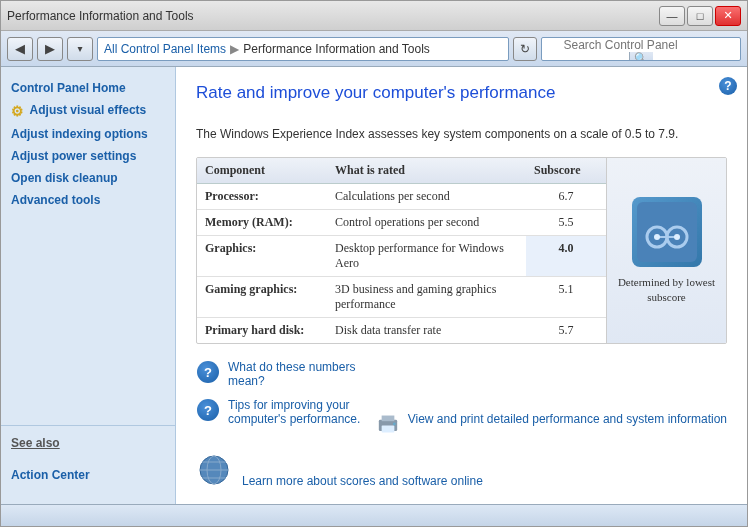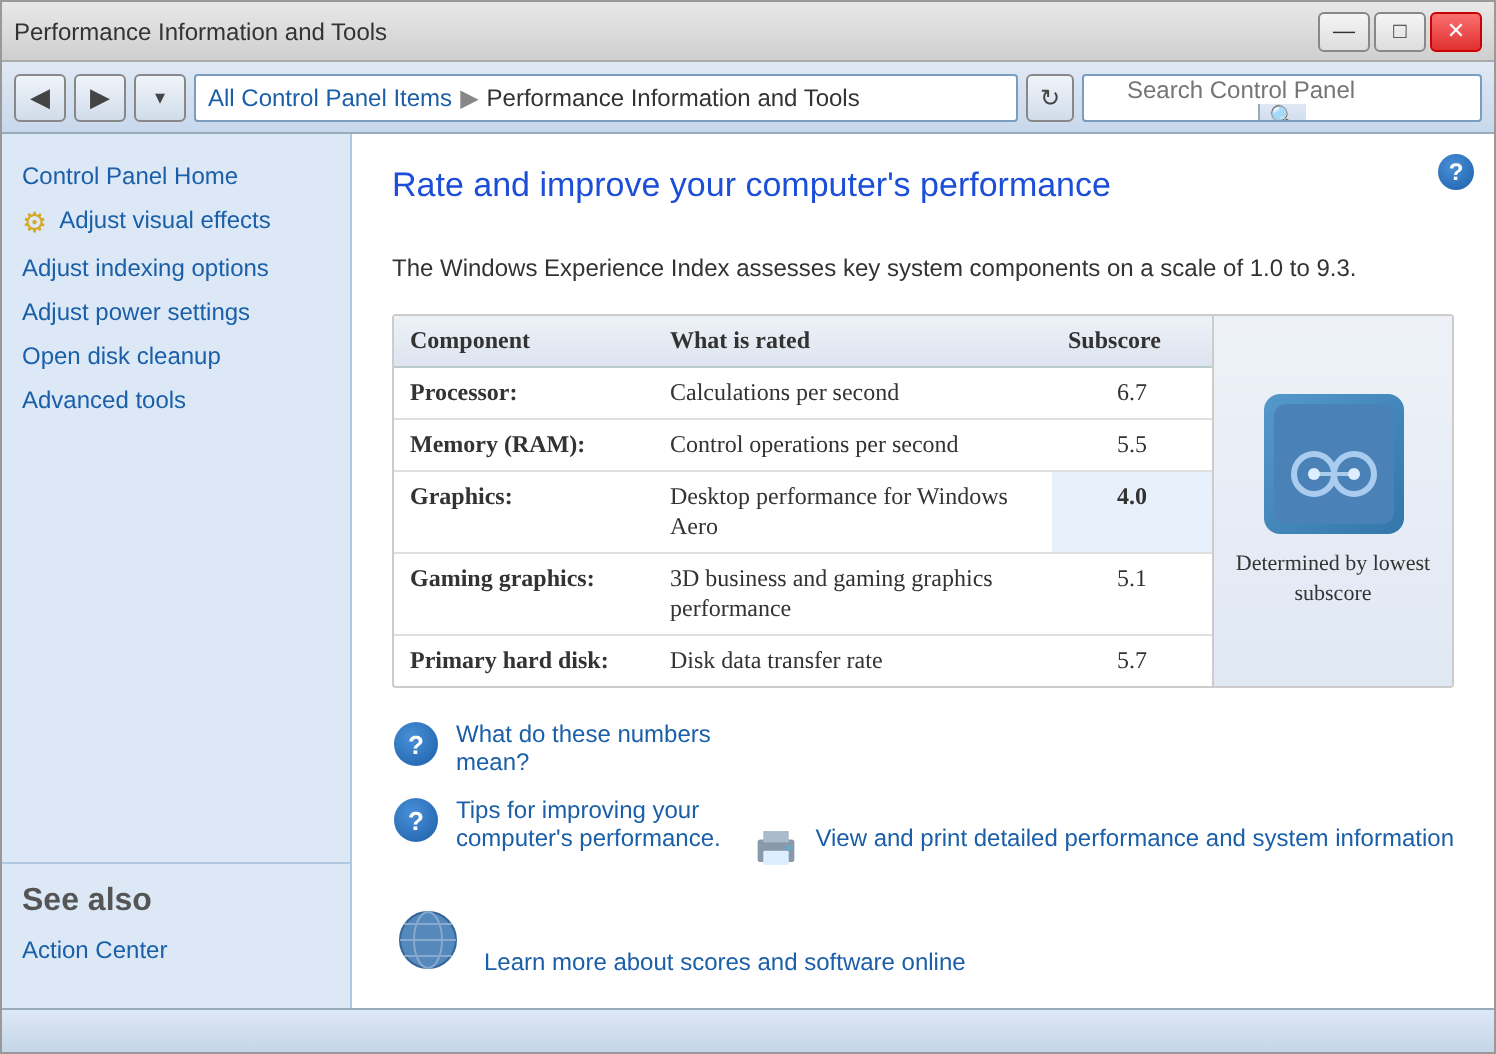--- a/index.html
+++ b/index.html
@@ -160,36 +160,38 @@
       padding: 10px 0;
       display: flex;
       flex-direction: column;
     }
     .sidebar-item {
       padding: 4px 10px;
       cursor: pointer;
       display: flex;
       align-items: flex-start;
       gap: 6px;
+      font-weight: bold;
     }
     .sidebar-item a {
       color: #1a5fa8;
       text-decoration: none;
       font-size: 12px;
     }
     .sidebar-section {
       margin-top: auto;
       padding: 10px;
       border-top: 1px solid #b0c8e0;
     }
     .see-also-label {
-      font-size: 16px;
+      font-size: 12px;
       color: #555;
       font-weight: bold;
-      margin-bottom: 6px;
+      margin-bottom: 16px;
+      text-decoration: underline;
     }
     .sidebar-divider {
       flex: 1;
     }
 
     
     .content {
       flex: 1;
       background: white;
       padding: 16px 20px;
@@ -446,21 +448,21 @@
         <div class="sidebar-item" style="padding:2px 0;">
           <a>Action Center</a>
         </div>
       </div>
     </div>
 
     <div class="content">
       <div class="help-icon">?</div>
 
       <h2 class="page-title">Rate and improve your computer's performance</h2>
-      <p class="page-subtitle">The Windows Experience Index assesses key system components on a scale of 1.0 to 9.3.</p>
+      <p class="page-subtitle">The Windows Experience Index assesses key system components on a scale of 0.5 to 7.9.</p>
 
       <div class="score-table-wrapper">
         <table class="score-table">
           <thead>
             <tr>
               <th>Component</th>
               <th>What is rated</th>
               <th>Subscore</th>
             </tr>
           </thead>

